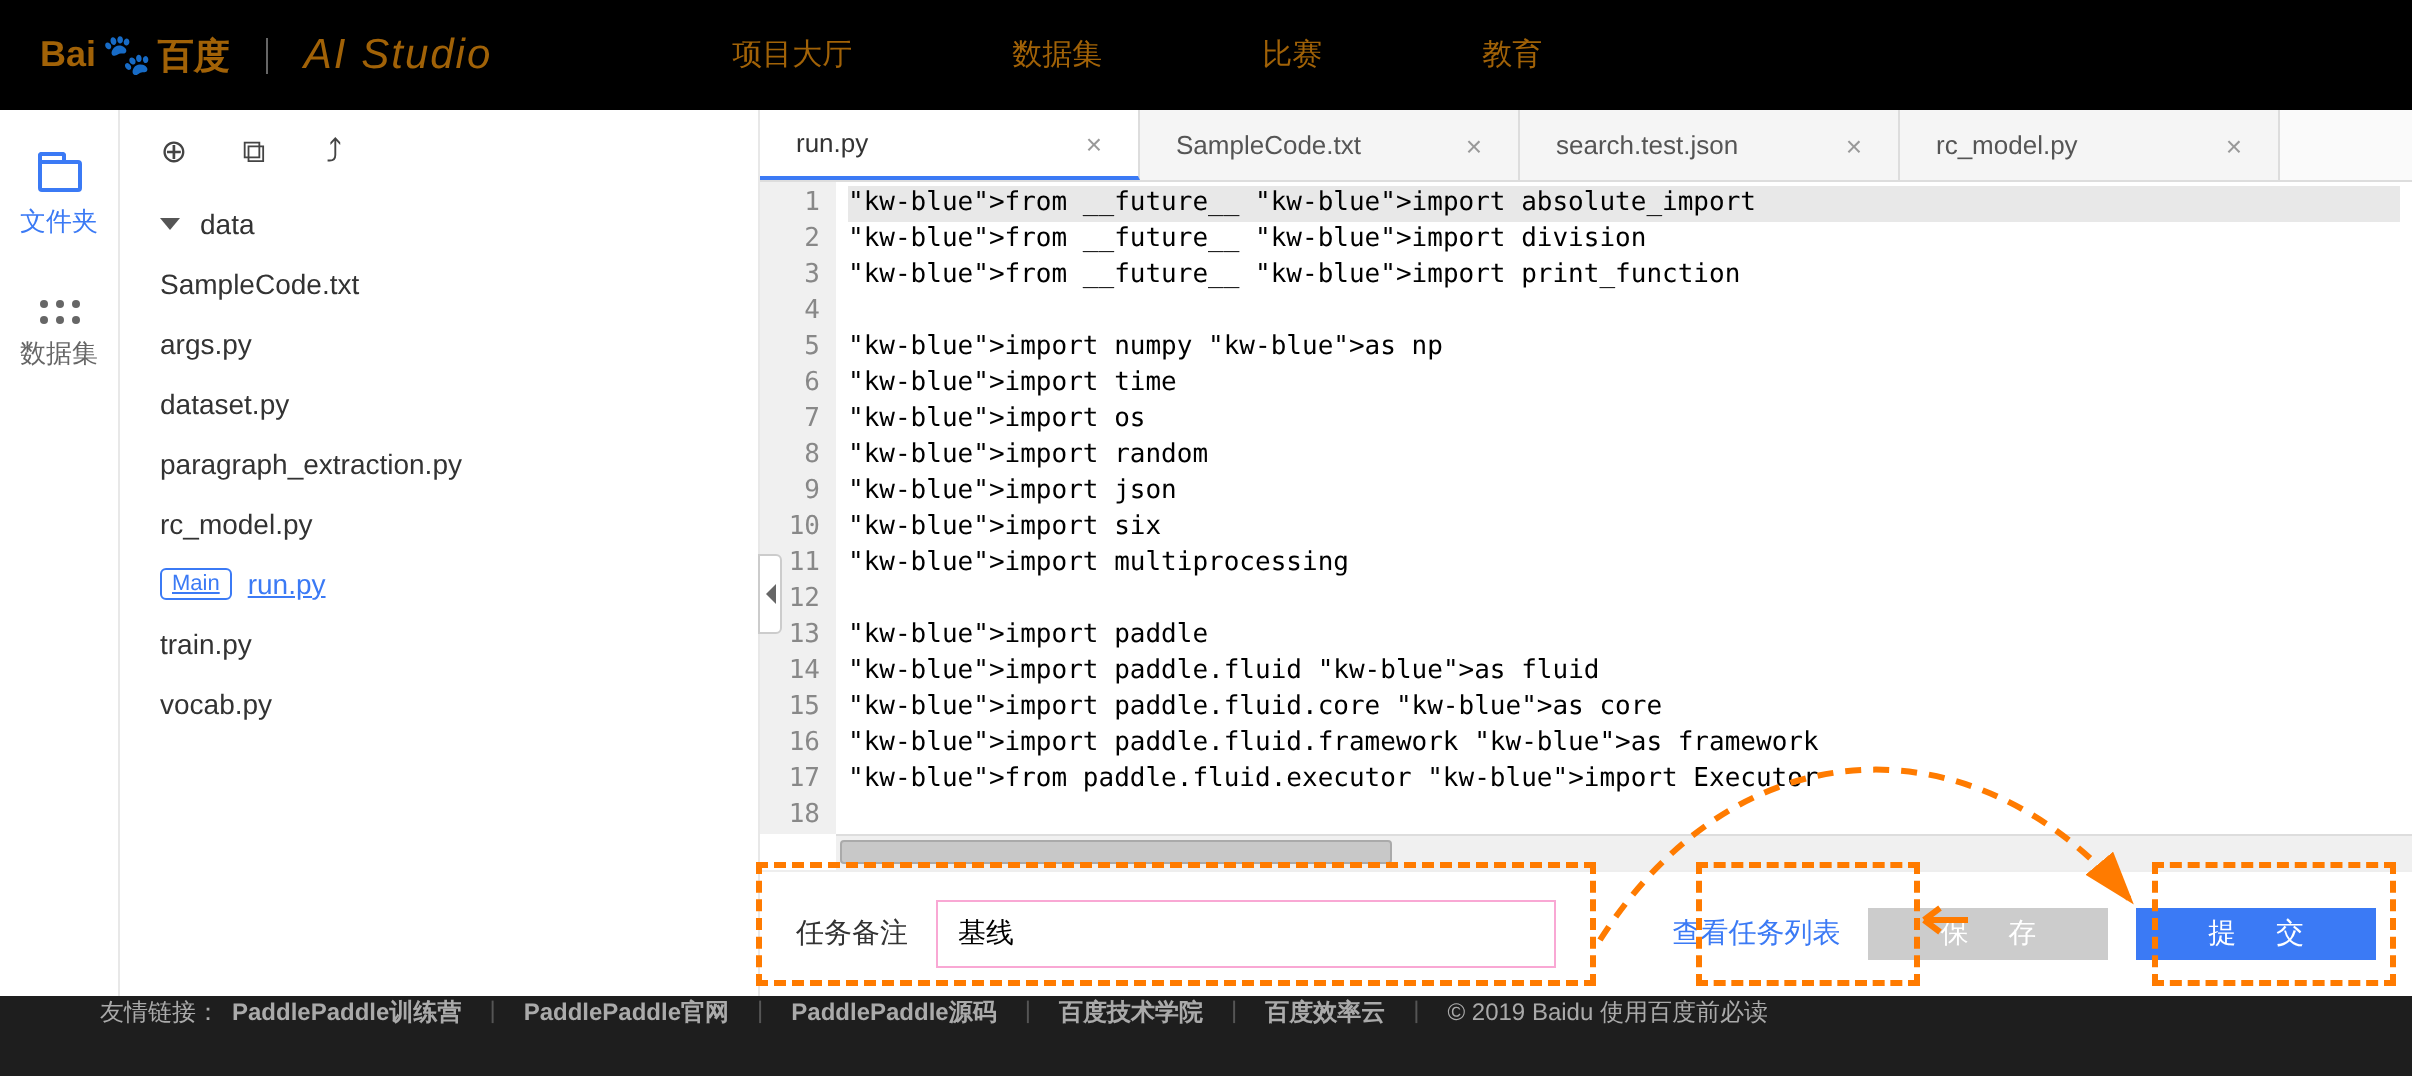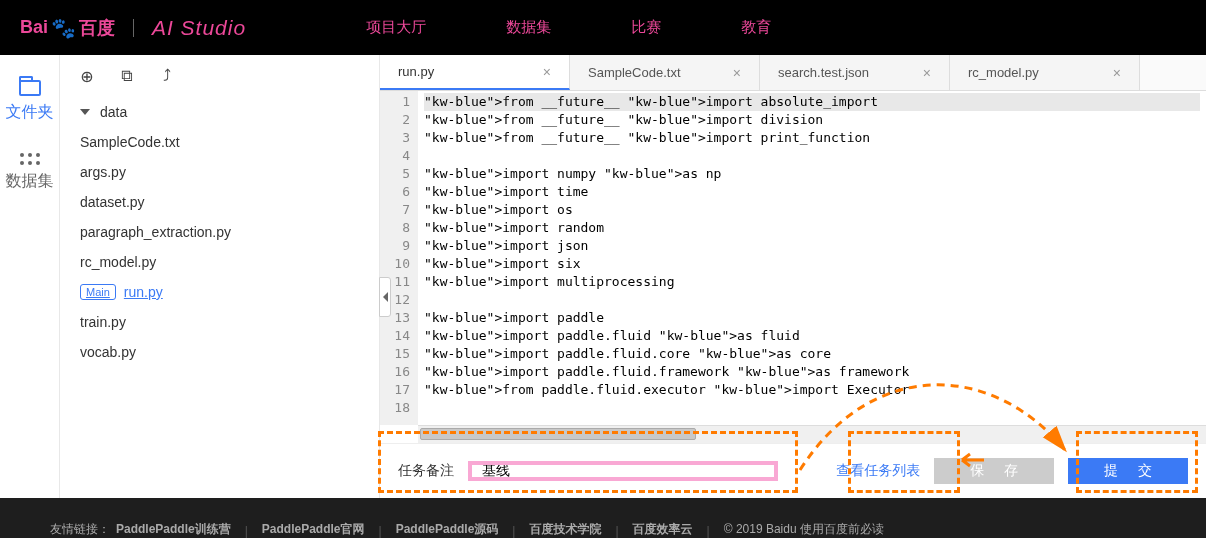--- a/index.html
+++ b/index.html
@@ -1,34 +1,34 @@
 <!DOCTYPE html>
 <html><head>
 <meta charset="utf-8">
 <style>
 * { margin: 0; padding: 0; box-sizing: border-box; }
 body { font-family: "Microsoft YaHei", Arial, sans-serif; font-size: 13px; background: #fff; width: 1206px; }
-.topbar { background: #000; color: #ec4899; height: 55px; display: flex; align-items: center; padding: 0 20px; }
+.topbar { background: #000; color: #a16207; height: 55px; display: flex; align-items: center; padding: 0 20px; }
 .logo-wrap { display: flex; align-items: center; gap: 8px; }
 .baidu-logo { font-size: 18px; font-weight: bold; display: flex; align-items: center; gap: 3px; }
 .paw { font-size: 20px; }
 .divider-v { width: 1px; height: 18px; background: #666; margin: 0 10px; }
 .ai-studio { font-size: 21px; letter-spacing: 1px; font-style: italic; }
 .nav { display: flex; gap: 80px; margin-left: 120px; font-size: 15px; }
 .nav-item { cursor: pointer; text-align: center; }
 .right-nav { margin-left: auto; display: flex; align-items: center; gap: 70px; }
 .avatar { width: 28px; height: 28px; border-radius: 50%; background: radial-gradient(circle at 50% 40%, #f4d0a8 55%, #d4915d 60%); position: relative; }
 .avatar::before, .avatar::after { content: ''; position: absolute; width: 10px; height: 10px; border-radius: 50%; background: #d4915d; top: -3px; }
 .avatar::before { left: 1px; } .avatar::after { right: 1px; }
 .help { font-size: 14px; }
 .main { display: flex; height: 443px; }
 .sidebar-narrow { width: 60px; border-right: 1px solid #e8e8e8; display: flex; flex-direction: column; align-items: center; padding-top: 25px; gap: 30px; }
 .sb-item { display: flex; flex-direction: column; align-items: center; gap: 6px; cursor: pointer; color: #666; }
 .sb-item.active { color: #3b7af5; }
-.sb-item .lbl { font-size: 16px; }
+.sb-item .lbl { font-size: 13px; }
 .folder-icon { width: 22px; height: 16px; border: 2px solid currentColor; border-radius: 2px; position: relative; }
 .folder-icon::before { content: ''; position: absolute; top: -6px; left: -2px; width: 10px; height: 4px; border: 2px solid currentColor; border-bottom: none; border-radius: 2px 2px 0 0; }
 .dots-icon { display: grid; grid-template-columns: repeat(3, 4px); grid-template-rows: repeat(2, 4px); gap: 4px; }
 .dots-icon span { width: 4px; height: 4px; background: currentColor; border-radius: 50%; }
 .file-panel { width: 320px; border-right: 1px solid #e8e8e8; padding: 12px 0; }
 .file-toolbar { display: flex; gap: 22px; padding: 0 18px 8px; color: #444; }
 .tbtn { width: 18px; height: 18px; cursor: pointer; display: flex; align-items: center; justify-content: center; font-size: 16px; }
 .file-list { padding: 4px 0; }
 .file-row { padding: 7px 20px; display: flex; align-items: center; gap: 8px; cursor: pointer; font-size: 14px; color: #333; }
 .caret { display: inline-block; width: 0; height: 0; border-left: 5px solid transparent; border-right: 5px solid transparent; border-top: 6px solid #555; margin-right: 2px; }
@@ -42,32 +42,32 @@
 .code-wrap { flex: 1; display: flex; overflow: hidden; font-family: Consolas, Monaco, monospace; font-size: 13px; position: relative; }
 .gutter { background: #f0f0f0; color: #888; text-align: right; padding: 2px 8px 2px 4px; line-height: 18px; user-select: none; min-width: 38px; }
 .code { flex: 1; padding: 2px 6px; line-height: 18px; white-space: pre; overflow: hidden; background: #fff; }
 .code .line:first-child { background: #e8e8e8; }
 .collapse-handle { position: absolute; left: -1px; top: 50%; width: 12px; height: 40px; background: #fff; border: 1px solid #ccc; border-radius: 0 3px 3px 0; display: flex; align-items: center; justify-content: center; cursor: pointer; z-index: 5; }
 .collapse-handle::before { content: ''; border-top: 5px solid transparent; border-bottom: 5px solid transparent; border-right: 5px solid #666; }
 .hscroll { height: 18px; background: #f0f0f0; border-top: 1px solid #ddd; position: relative; margin-left: 38px; }
 .hscroll-thumb { position: absolute; left: 2px; top: 2px; height: 12px; width: 35%; background: #c8c8c8; border: 1px solid #aaa; border-radius: 2px; }
 .bottom-bar { display: flex; align-items: center; padding: 14px 18px; gap: 14px; border-top: 1px solid #eee; position: relative; }
 .remark-lbl { font-size: 14px; color: #333; }
-.remark-input { width: 310px; height: 20px; border: 4px solid #f9a8d4; padding: 0 10px; font-size: 14px; }
+.remark-input { width: 310px; height: 34px; border: 1px solid #f9a8d4; padding: 0 10px; font-size: 14px; }
 .link-view { color: #3b7af5; font-size: 14px; cursor: pointer; margin-left: auto; }
 .btn { height: 26px; padding: 0 28px; border: none; cursor: pointer; font-size: 14px; letter-spacing: 8px; text-indent: 8px; }
 .btn-save { background: #ccc; color: #fff; }
 .btn-submit { background: #3b7af5; color: #fff; text-align: right; }
 .dash-box { position: absolute; border: 3px dashed #ff7b00; pointer-events: none; z-index: 20; }
 .db1 { left: 378px; width: 420px; top: 431px; height: 62px; }
 .db2 { left: 848px; width: 112px; top: 431px; height: 62px; }
 .db3 { left: 1076px; width: 122px; top: 431px; height: 62px; }
 .arrow-svg { position: absolute; left: 790px; top: 350px; width: 300px; height: 130px; pointer-events: none; z-index: 19; }
 .arrow2 { position: absolute; left: 956px; top: 450px; z-index: 21; pointer-events: none; }
-.footer { background: #1e1e1e; color: #aaa; height: 40px; display: flex; align-items: flex-end; padding: 0 50px; font-size: 12px; gap: 6px; }
+.footer { background: #1e1e1e; color: #aaa; height: 40px; display: flex; align-items: flex-start; padding: 0 50px; font-size: 12px; gap: 6px; }
 .footer a { color: #aaa; font-weight: bold; }
 .foot-sep { color: #555; margin: 0 8px; }
 .gutter .gl { display: block; }
 </style>
 </head>
 <body>
 
 <div class="topbar">
   <div class="logo-wrap">
     <span class="baidu-logo">

